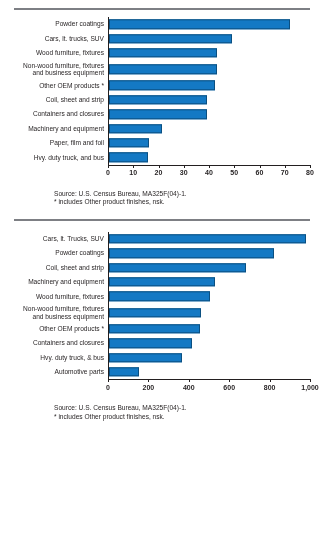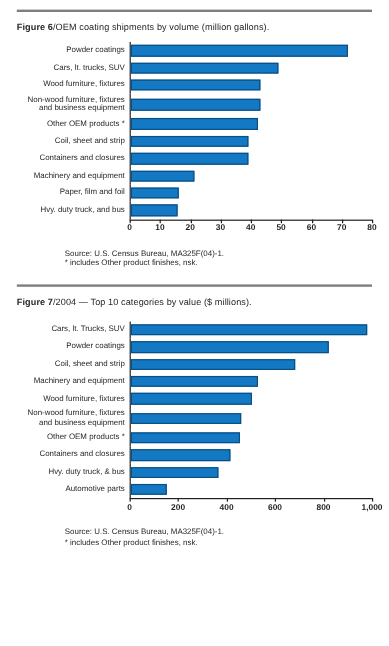--- a/index.html
+++ b/index.html
@@ -125,23 +125,20 @@
   .sec2 { margin-top: 11px; }
   .rule.mid { margin-top: 12px; }
 </style>
 </head>
 <body>
 
 <div class="page">
 
   <div class="rule top"></div>
 
-  <div class="fig-title">
-    <span class="lead">Figure 6</span><span>/OEM coating shipments by volume (million gallons).</span>
-  </div>
 
   <div class="chart">
     <div class="rows">
         <div class="row">
           <div class="cat">Powder coatings</div>
           <div class="plot">
             <div class="bar" style="width: 90%;"></div>
           </div>
         </div>
         <div class="row">
@@ -226,23 +223,20 @@
     </div>
   </div>
 
   <div class="notes">
     <div>Source: U.S. Census Bureau, MA325F(04)-1.</div>
     <div>* includes Other product finishes, nsk.</div>
   </div>
 
   <div class="rule mid"></div>
 
-  <div class="fig-title">
-    <span class="lead">Figure 7</span><span>/2004 — Top 10 categories by value ($ millions).</span>
-  </div>
 
   <div class="chart sec2">
     <div class="rows">
         <div class="row">
           <div class="cat">Cars, lt. Trucks, SUV</div>
           <div class="plot">
             <div class="bar" style="width: 98%;"></div>
           </div>
         </div>
         <div class="row">

